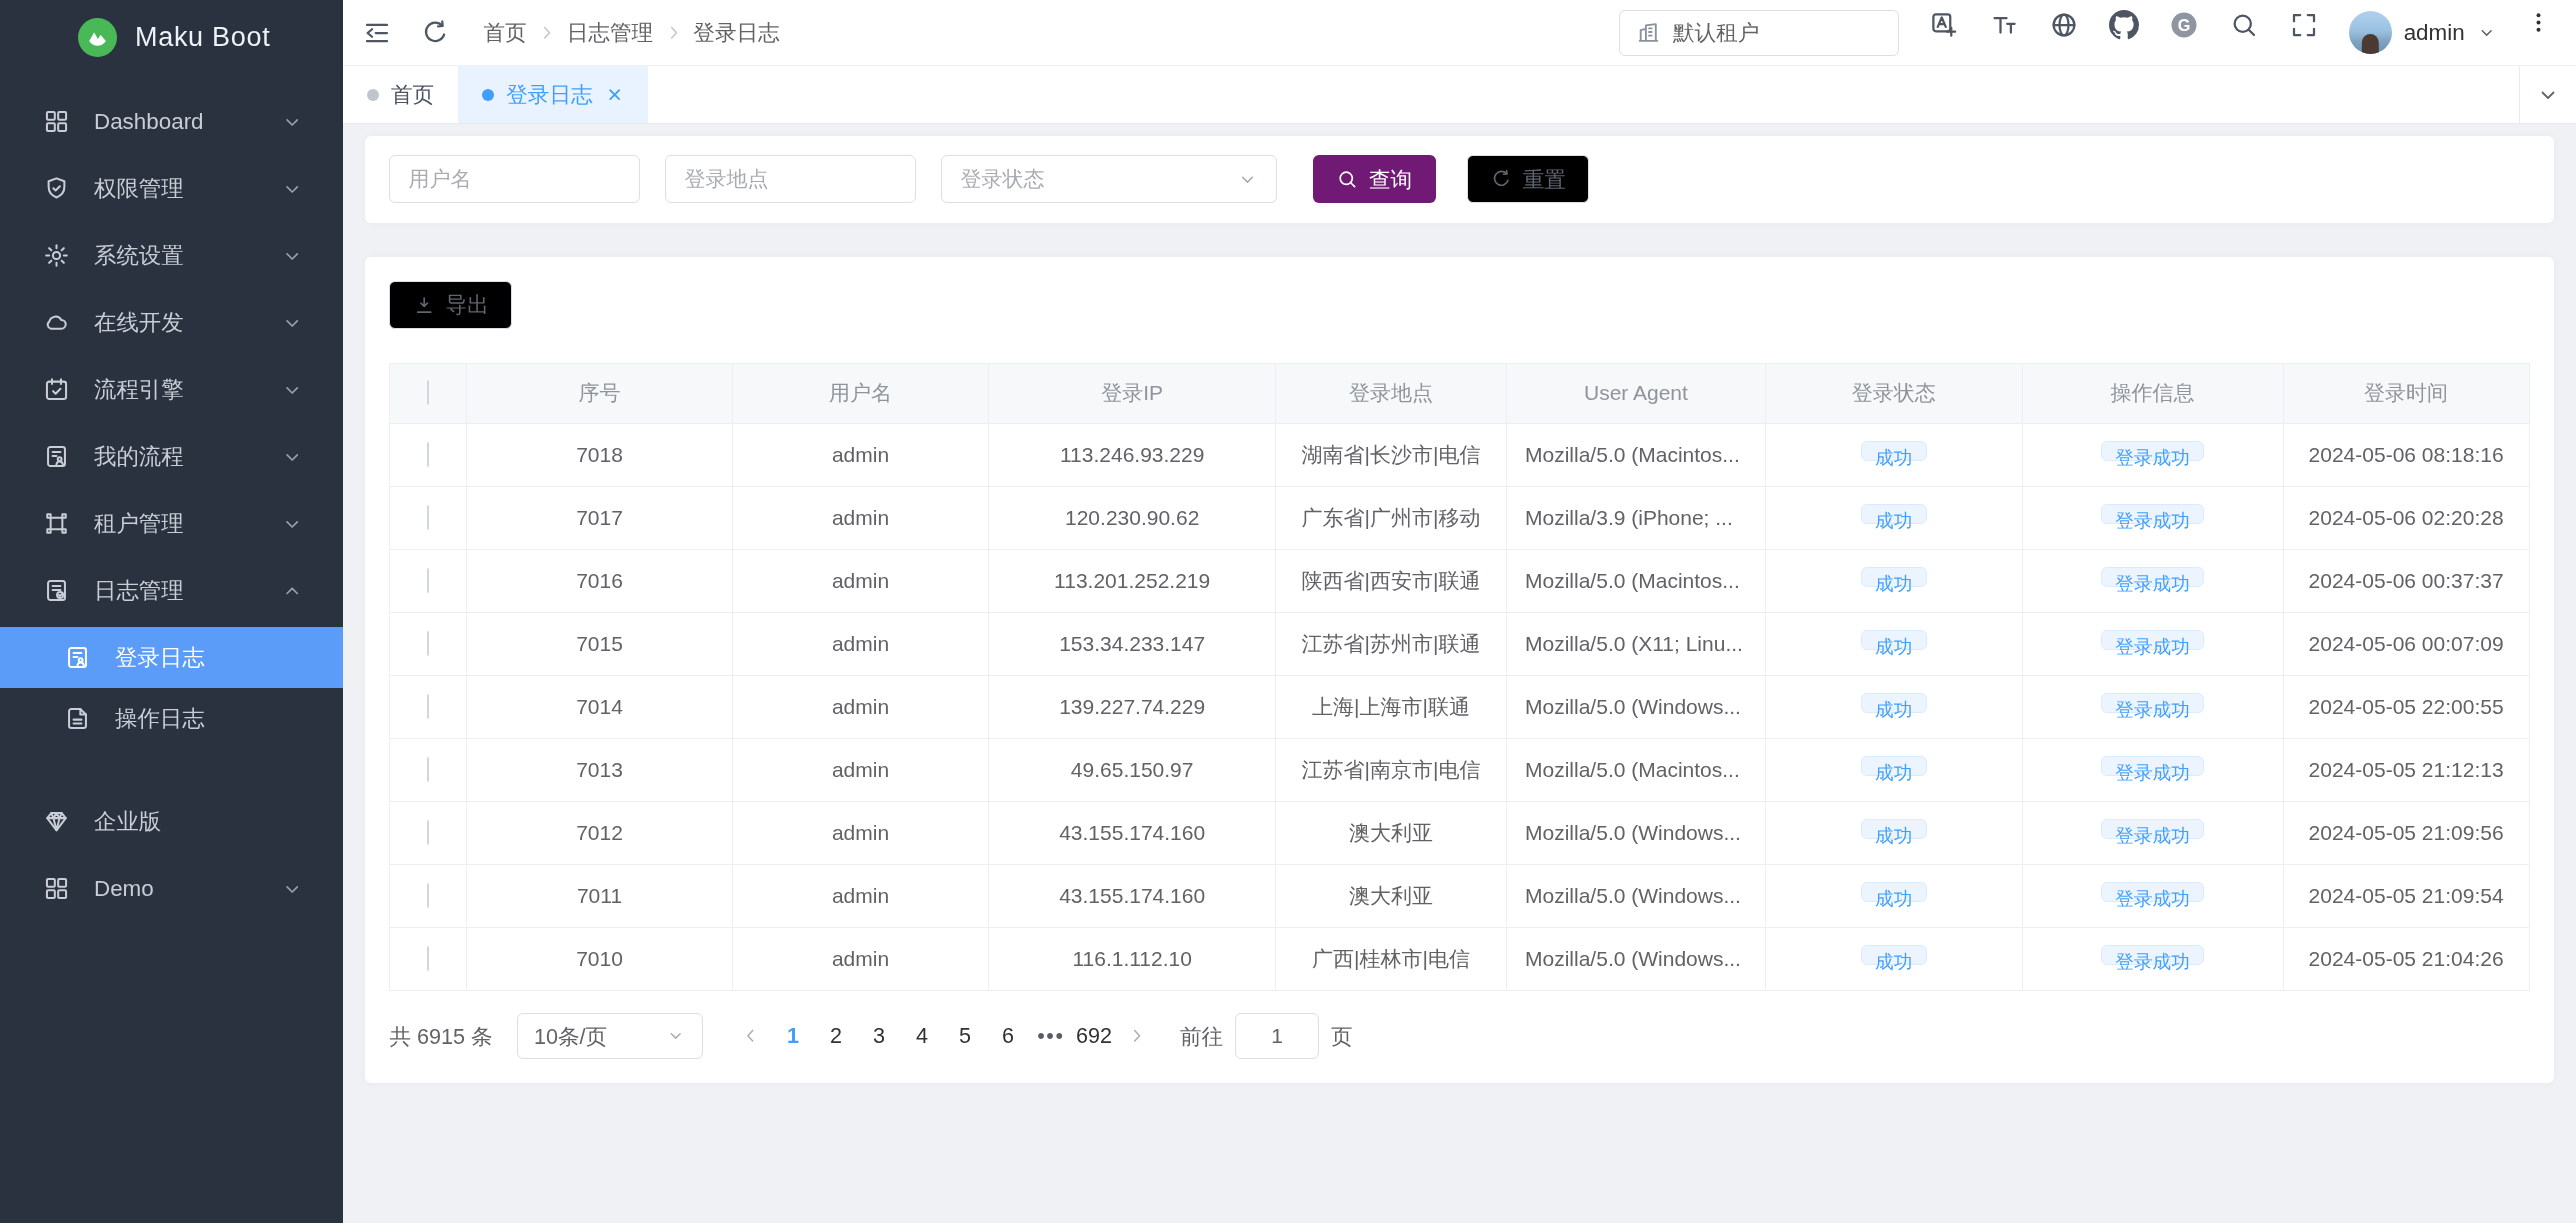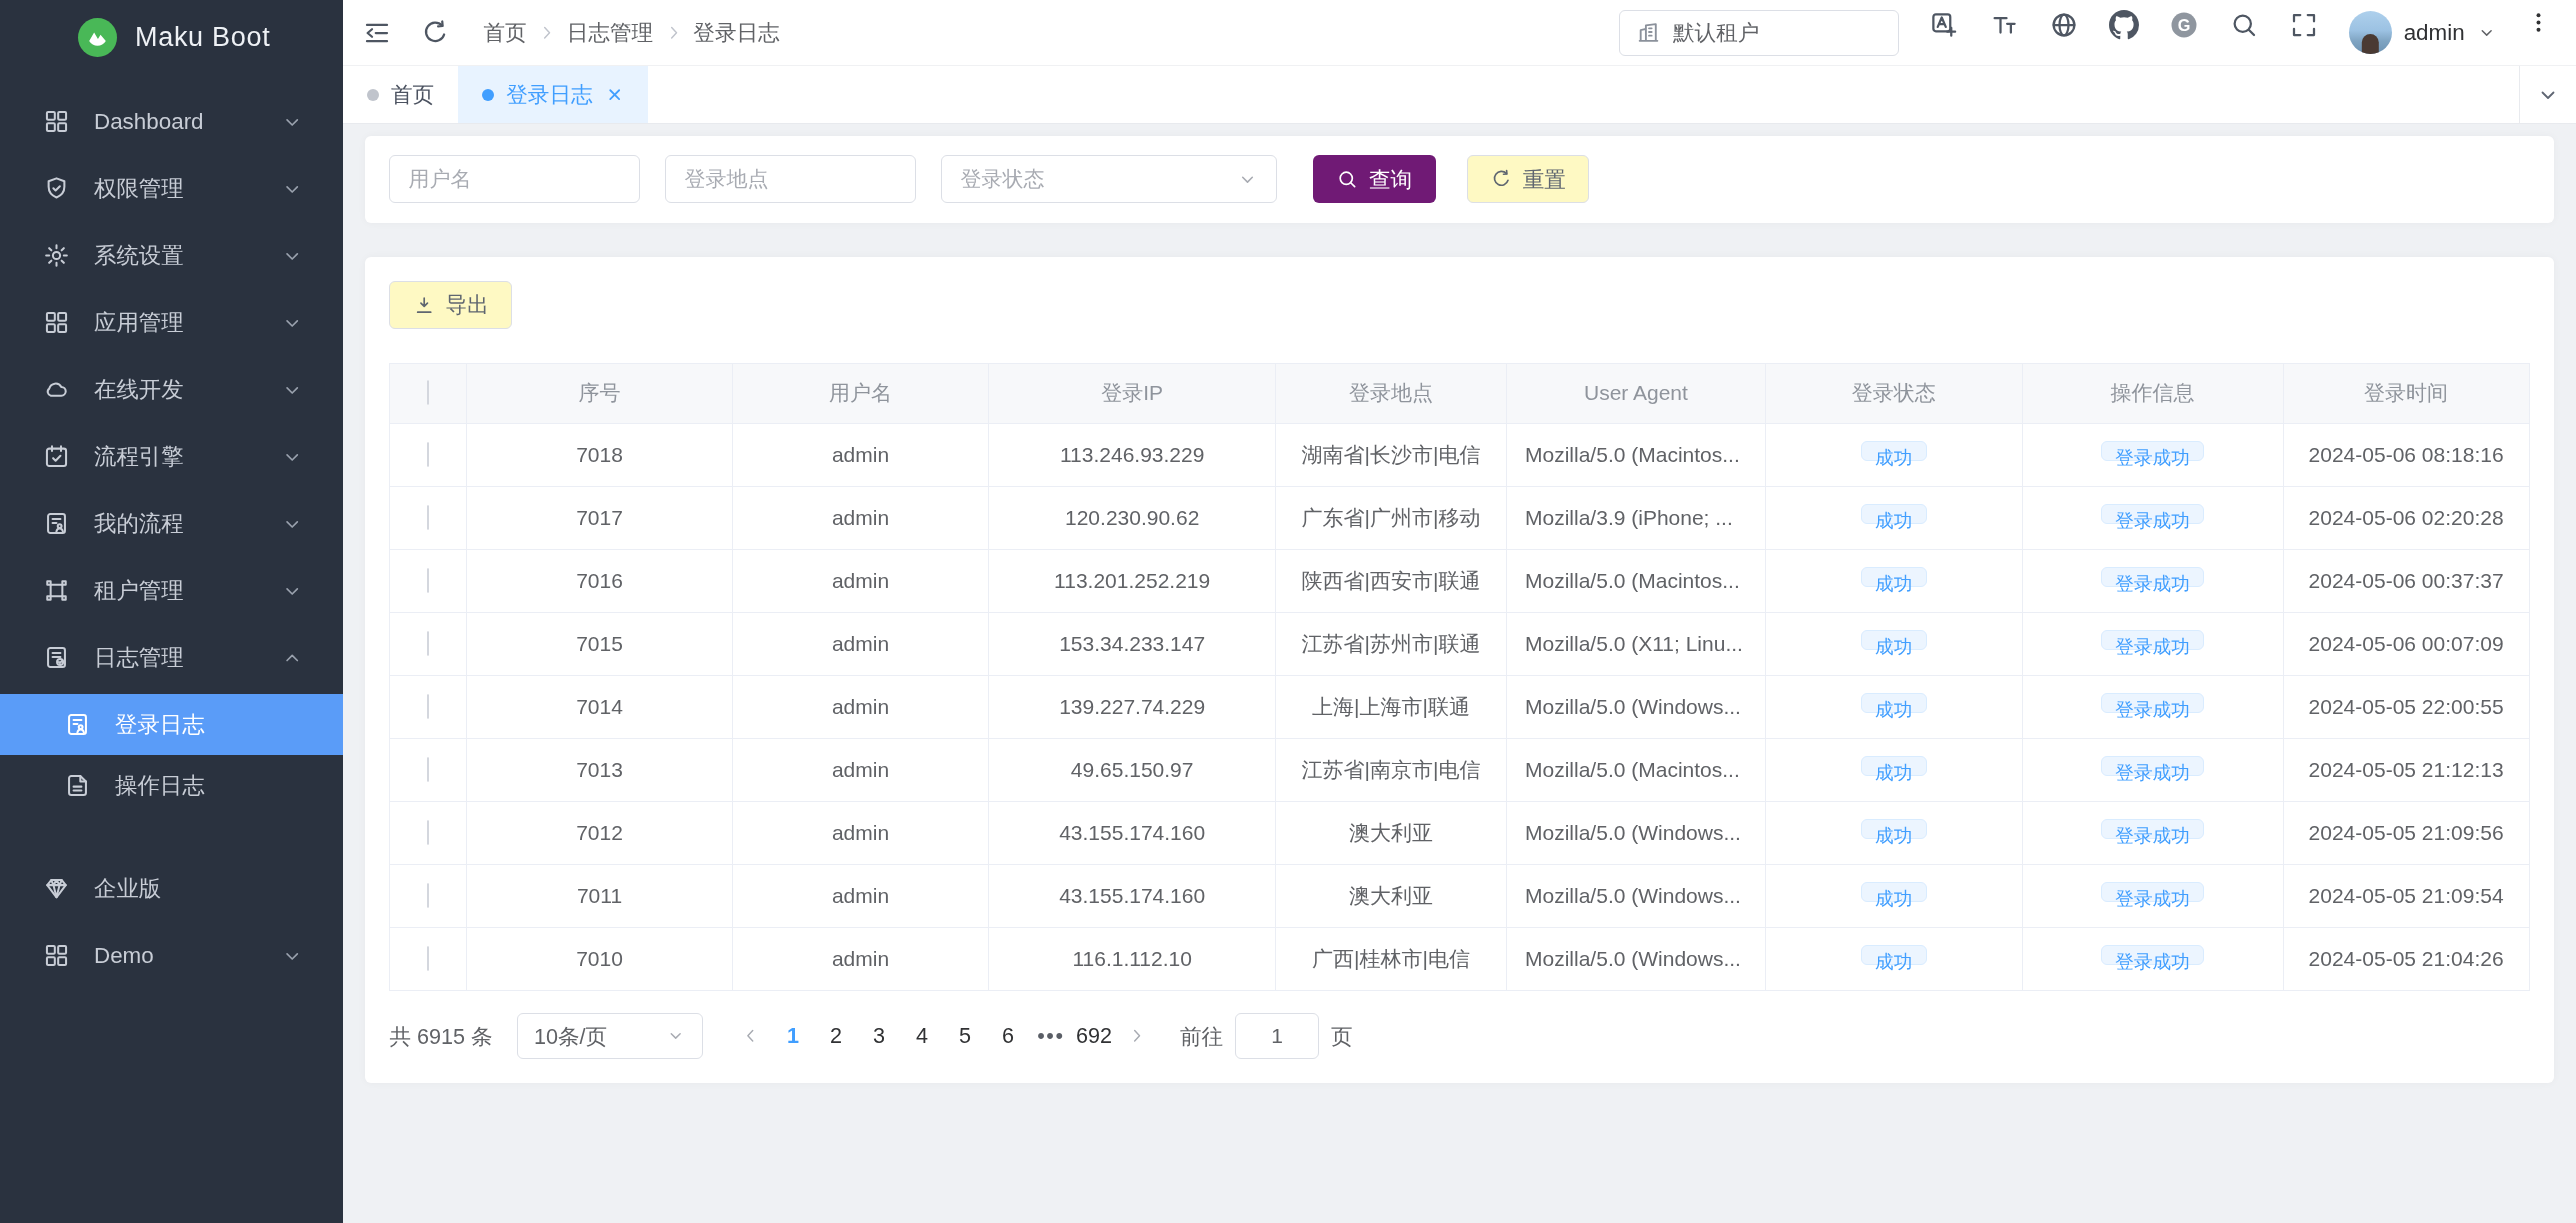--- a/index.html
+++ b/index.html
@@ -65,21 +65,21 @@
   .search-card { padding:19.4px 24px; display:flex; align-items:center; gap:25px; }
   .t-input { width:251px; height:48px; border:1.5px solid #dcdfe6; border-radius:6px; padding:0 18px; font-size:21px; color:#606266; outline:none; font-family:inherit; background:#fff; }
   .t-input::placeholder { color:#a8abb2; }
   .t-select { width:336px; height:48px; border:1.5px solid #dcdfe6; border-radius:6px; display:flex; align-items:center; padding:0 18px; font-size:21px; color:#a8abb2; cursor:pointer; background:#fff; }
   .t-select .sel-chev { margin-left:auto; width:21px; height:21px; color:#a8abb2; }
   .t-select .sel-chev svg { width:21px; height:21px; }
   .btn { height:48px; border-radius:6px; display:inline-flex; align-items:center; gap:10.4px; font-size:21.6px; cursor:pointer; padding:0 22.4px; border:1.5px solid transparent; }
   .btn .bicon { width:22.4px; height:22.4px; }
   .btn .bicon svg { width:22.4px; height:22.4px; }
   .btn-primary { background:#701a75; color:#fff; margin-left:10.4px; }
-  .btn-plain { background:#fef9c3; color:#5f6670; border-color:#dcdfe6; margin-left:6px; }
+  .btn-plain { background:#000000; color:#5f6670; border-color:#dcdfe6; margin-left:6px; }
 
   
   .table-card { margin-top:34px; padding:24px; }
   .export-row { display:flex; }
   table { width:100%; border-collapse:collapse; table-layout:fixed; margin-top:34px; }
   th,td { border:1.5px solid #ebeef5; font-weight:normal; }
   thead th { height:60px; background:#f7f8fa; color:#8f949c; font-size:21px; font-weight:500; text-align:center; }
   tbody td { height:63px; color:#606266; font-size:21px; text-align:center; white-space:nowrap; overflow:hidden; background:#fff; }
   td.ua { text-align:left; padding-left:18px; }
   .cbx { width:22.4px; height:22.4px; border:1.5px solid #d4d7de; border-radius:4.5px; background:#fff; margin:0 auto; cursor:pointer; }
@@ -145,36 +145,20 @@
         </span>
       </div>
       <div class="menu-item">
         <span class="mi">
           <svg viewBox="0 0 24 24" fill="none" stroke="currentColor" stroke-width="1.8" stroke-linecap="round" stroke-linejoin="round">
             <circle cx="12" cy="12" r="3.2"></circle>
             <path d="M12 2.8v2.7M12 18.5v2.7M2.8 12h2.7M18.5 12h2.7M5.5 5.5l1.9 1.9M16.6 16.6l1.9 1.9M18.5 5.5l-1.9 1.9M7.4 16.6l-1.9 1.9"></path>
           </svg>
         </span>
         <span class="label">系统设置</span>
-        <span class="chev">
-          <svg viewBox="0 0 24 24" fill="none" stroke="currentColor" stroke-width="1.8" stroke-linecap="round" stroke-linejoin="round">
-            <path d="M6.5 9.5l5.5 5.5 5.5-5.5"></path>
-          </svg>
-        </span>
-      </div>
-      <div class="menu-item">
-        <span class="mi">
-          <svg viewBox="0 0 24 24" fill="none" stroke="currentColor" stroke-width="1.8" stroke-linecap="round" stroke-linejoin="round">
-            <rect x="3.5" y="3.5" width="7" height="7" rx="1"></rect>
-            <rect x="13.5" y="3.5" width="7" height="7" rx="1"></rect>
-            <rect x="3.5" y="13.5" width="7" height="7" rx="1"></rect>
-            <rect x="13.5" y="13.5" width="7" height="7" rx="1"></rect>
-          </svg>
-        </span>
-        <span class="label">应用管理</span>
         <span class="chev">
           <svg viewBox="0 0 24 24" fill="none" stroke="currentColor" stroke-width="1.8" stroke-linecap="round" stroke-linejoin="round">
             <path d="M6.5 9.5l5.5 5.5 5.5-5.5"></path>
           </svg>
         </span>
       </div>
       <div class="menu-item">
         <span class="mi">
           <svg viewBox="0 0 24 24" fill="none" stroke="currentColor" stroke-width="1.8" stroke-linecap="round" stroke-linejoin="round">
             <path d="M7 17.5h9.3a3.9 3.9 0 000-7.8A5.8 5.8 0 005.6 11.2 3.55 3.55 0 007 17.5z"></path>

